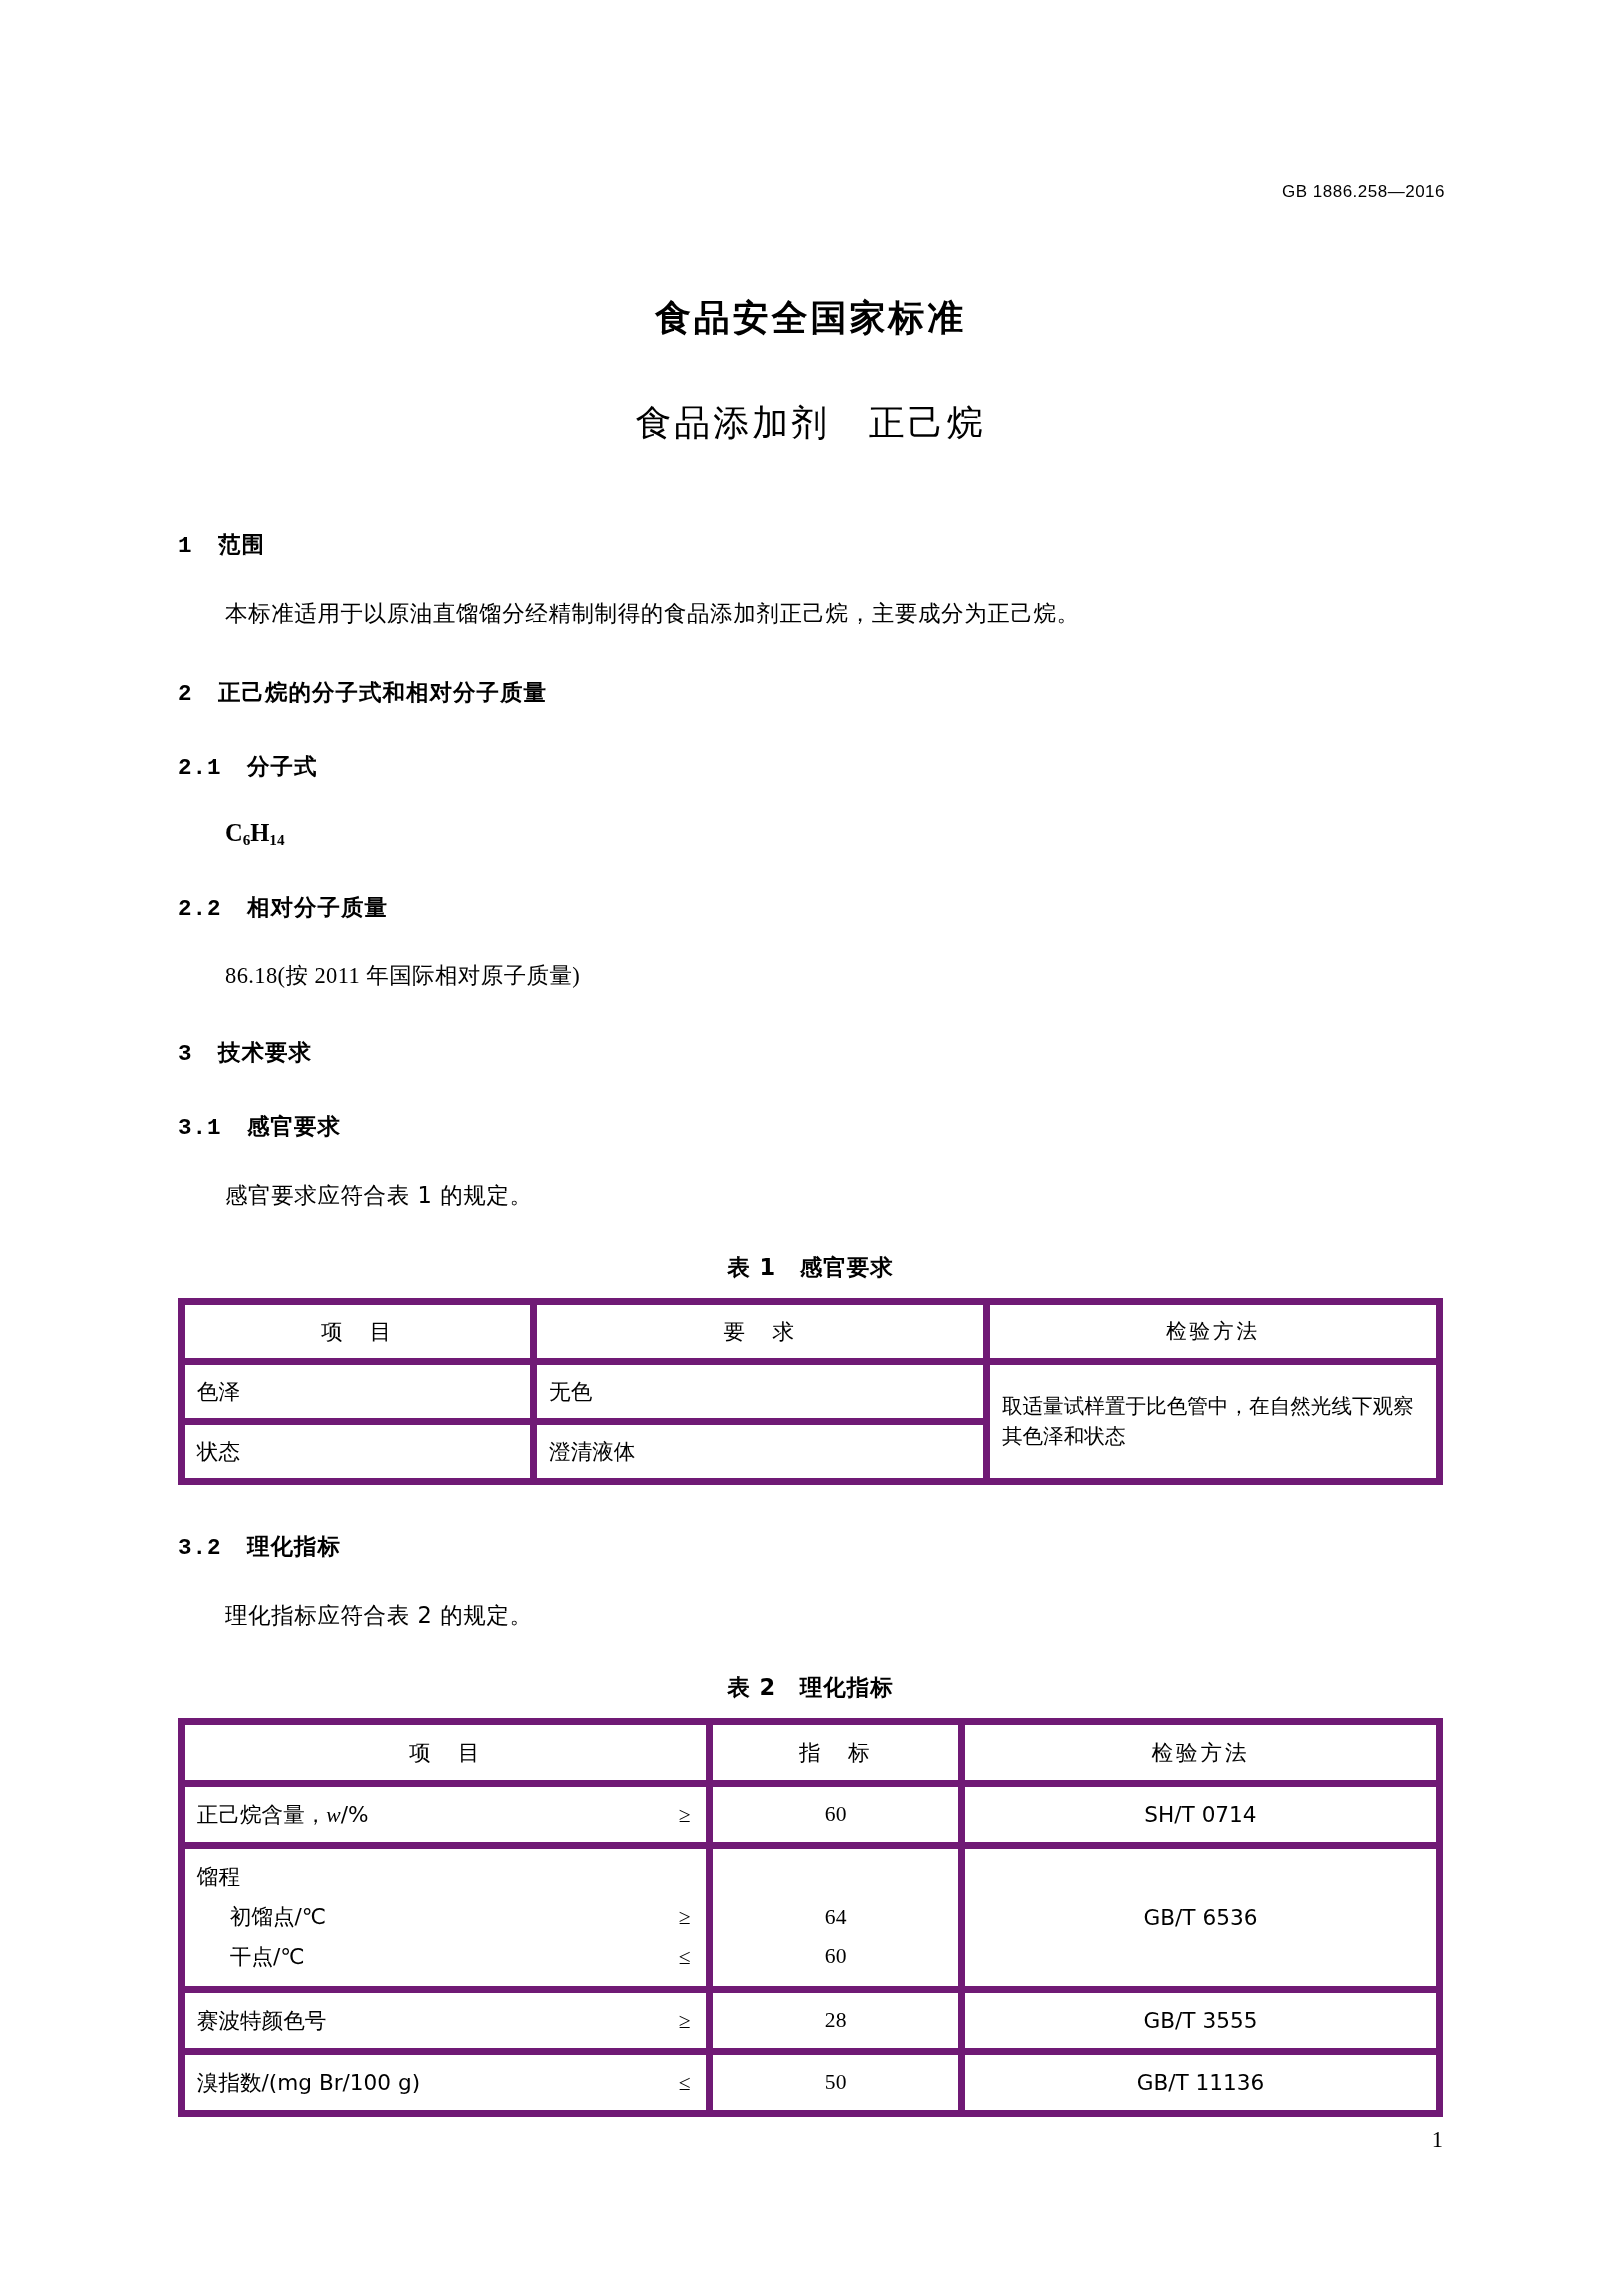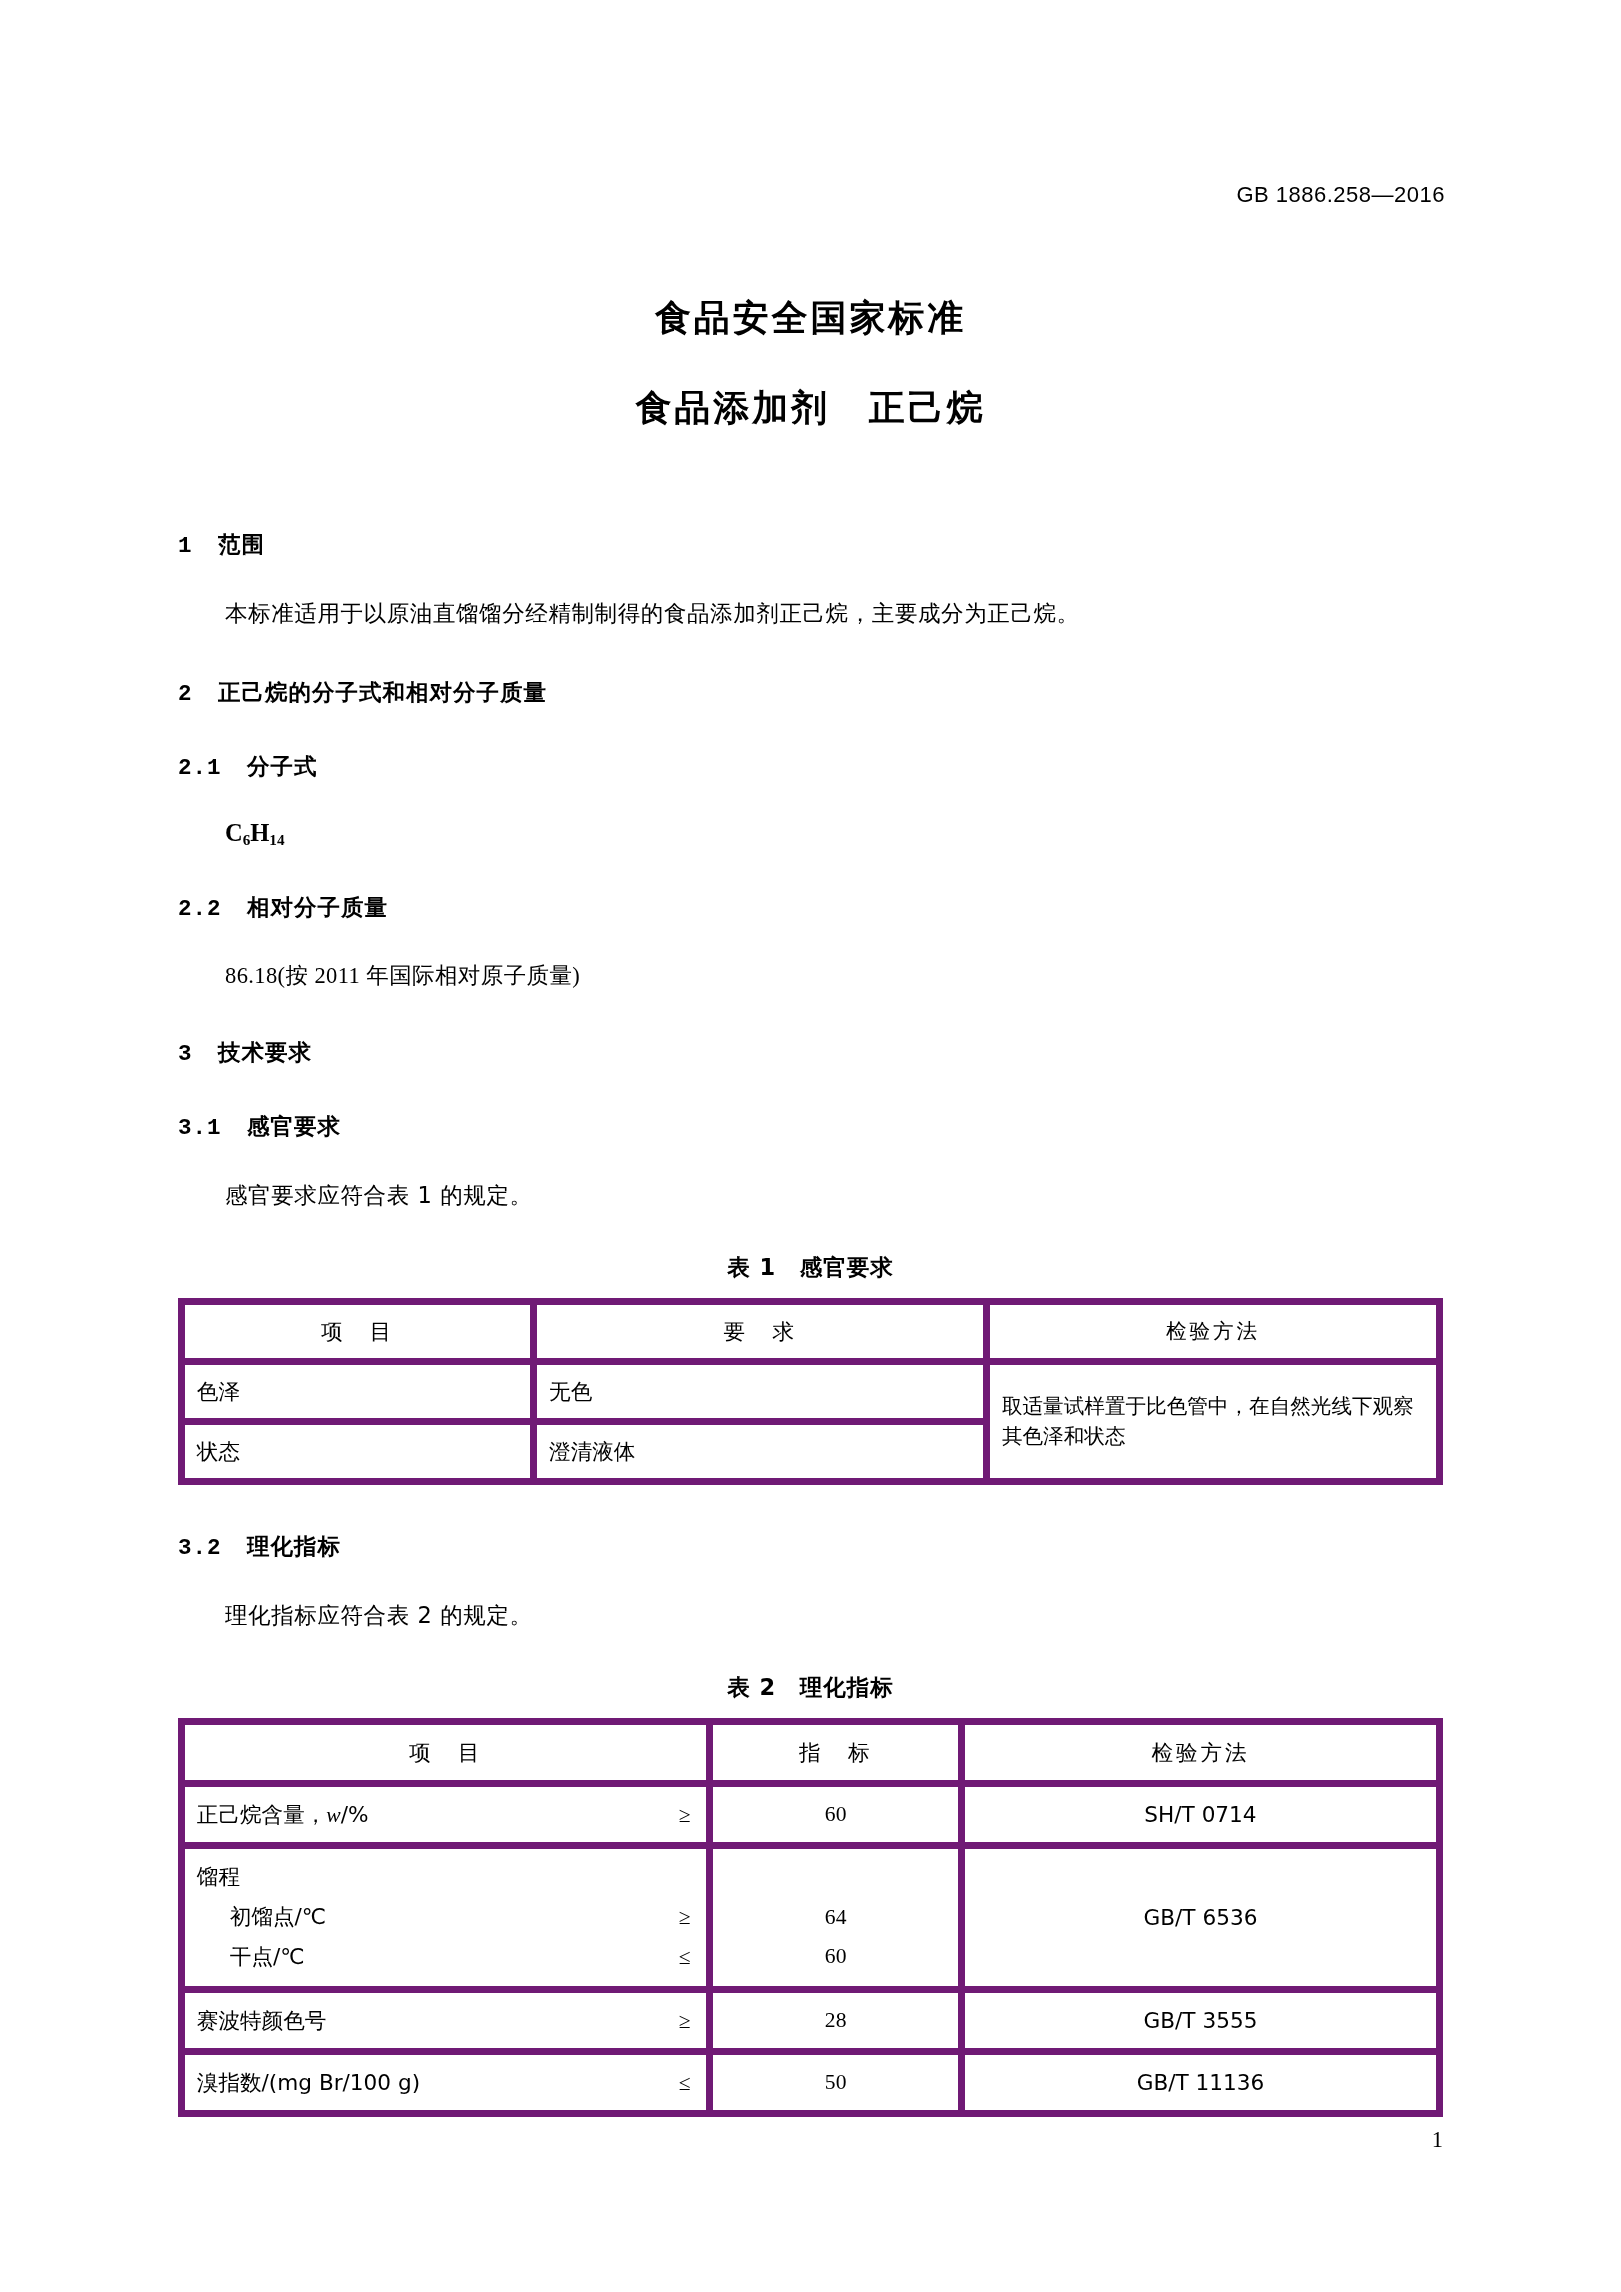--- a/index.html
+++ b/index.html
@@ -21,40 +21,40 @@
     height: 2293px;
     box-sizing: border-box;
     padding: 0;
   }
   
   .header-std {
     position: absolute;
     top: 182px;
     right: 176px;
     font-family: "Liberation Sans", "DejaVu Sans", sans-serif;
-    font-size: 22px;
+    font-size: 17px;
     letter-spacing: 0.5px;
     white-space: nowrap;
   }
   
   .title-main {
     margin: 0;
     padding-top: 294px;
     text-align: center;
     font-family: "DejaVu Sans", "Liberation Sans", sans-serif;
     font-weight: bold;
     font-size: 36px;
     letter-spacing: 2.9px;
   }
   .title-sub {
-    margin: 0;
+    margin: 15px;
     padding-top: 41px;
     text-align: center;
     font-family: "DejaVu Sans", "Liberation Sans", sans-serif;
-    font-weight: bold;
+    font-weight: normal;
     font-size: 36px;
     letter-spacing: 2.9px;
   }
   
   .content {
     position: absolute;
     left: 178px;
     right: 178px;
     top: 529px;
   }

